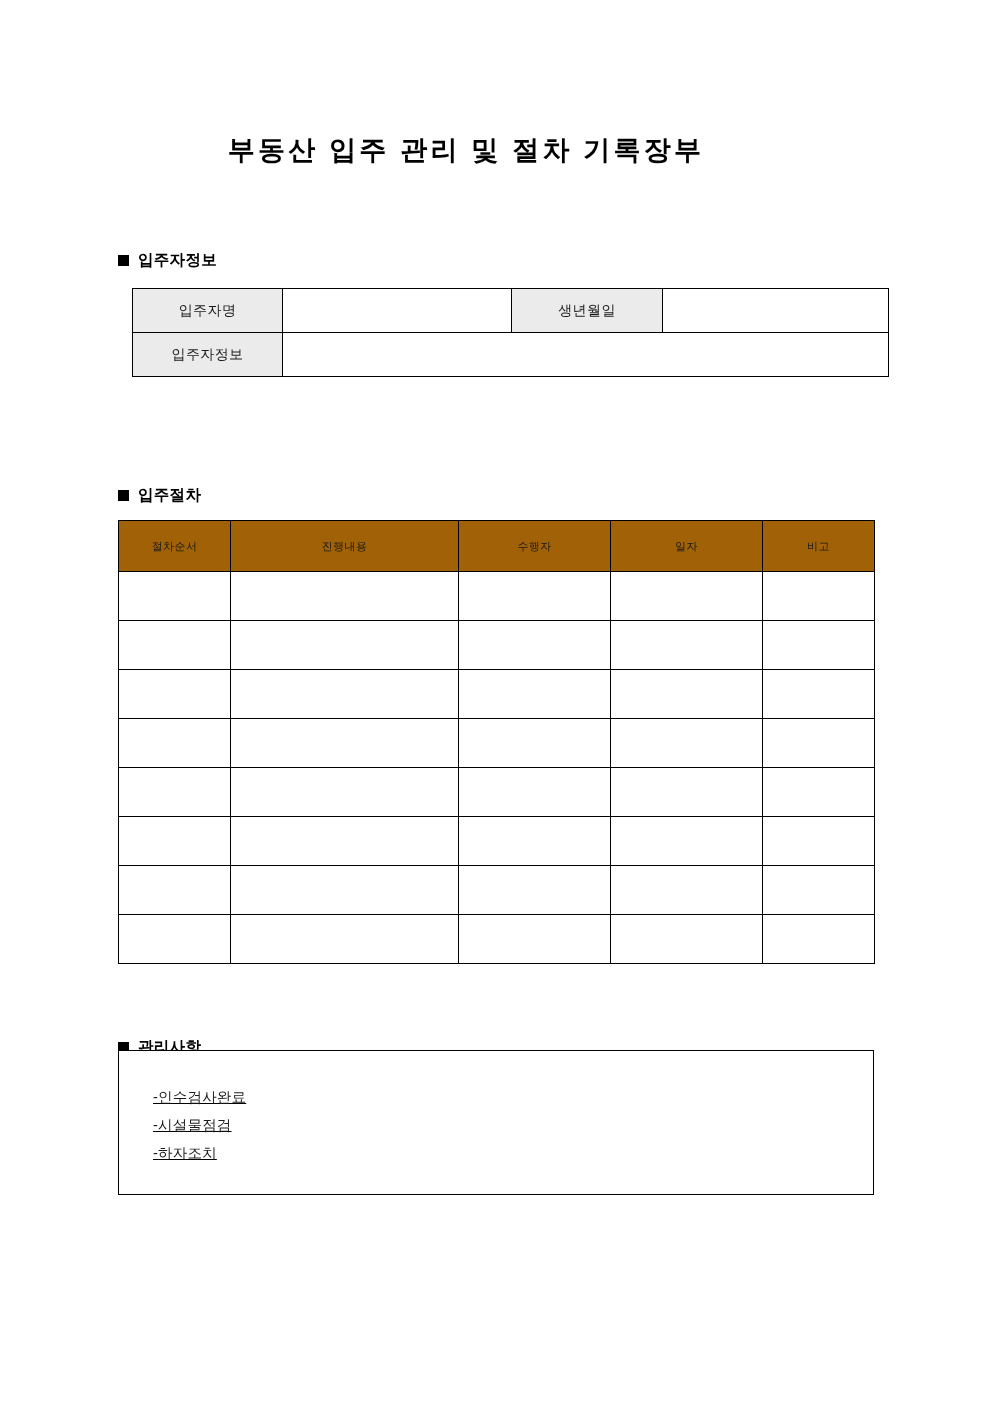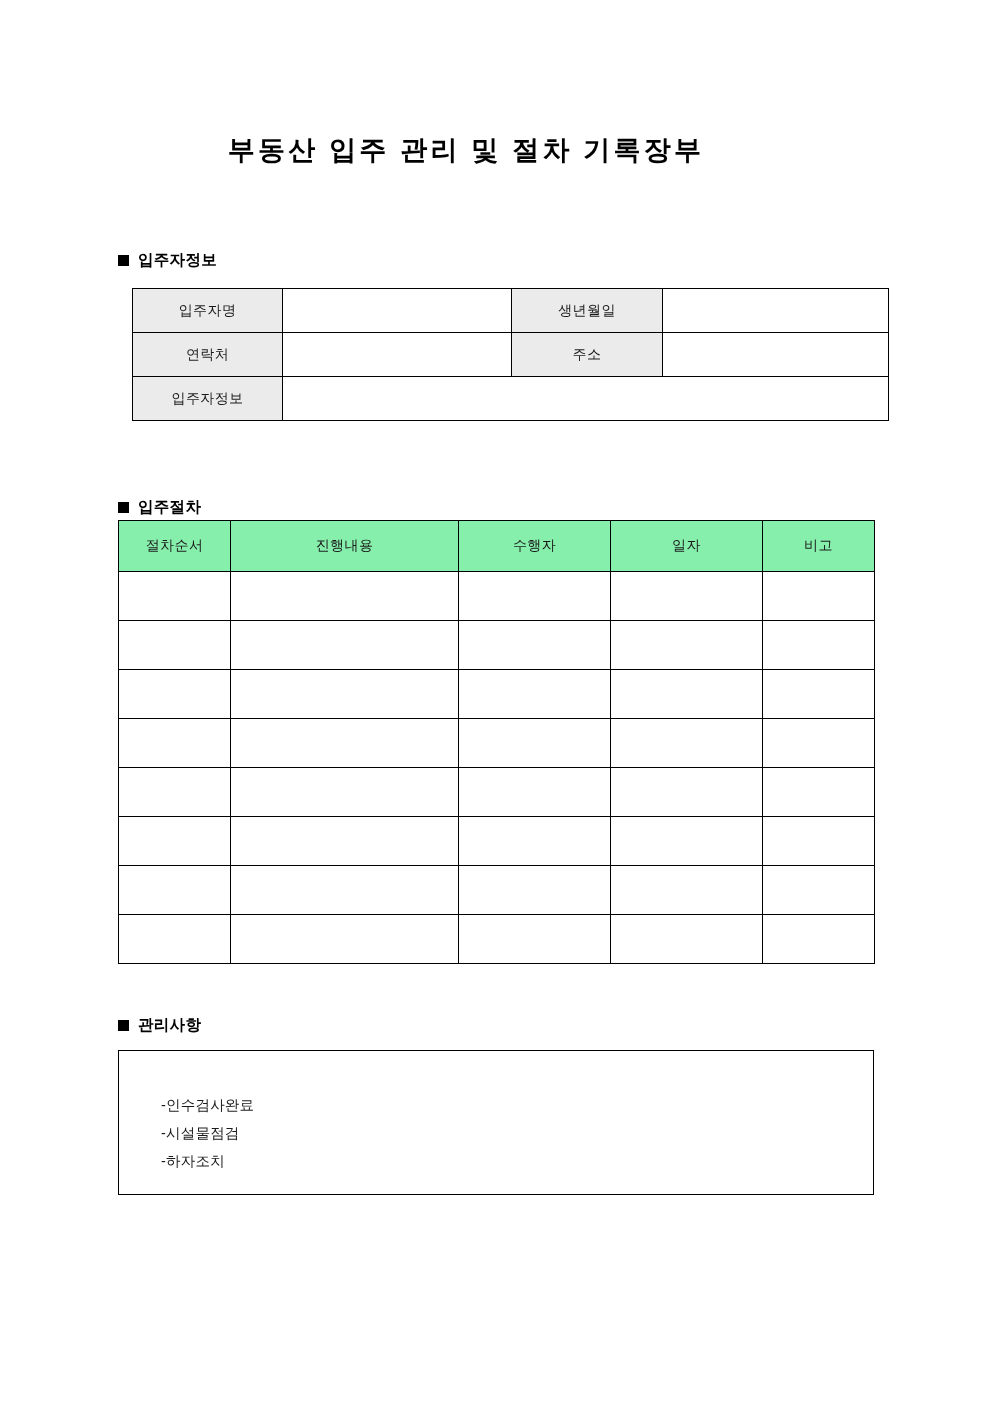--- a/index.html
+++ b/index.html
@@ -53,22 +53,22 @@
     display: inline-block;
     width: 11px;
     height: 11px;
     background: #000000;
     margin-right: 9px;
     vertical-align: 0px;
   }
   .section-head .sec-label { vertical-align: 1px; text-align: center; }
 
   #head-resident { top: 250px; }
-  #head-process  { top: 485px; margin-top: 12px; }
-  #head-manage   { top: 1015px; }
+  #head-process  { top: 485px; }
+  #head-manage   { top: 1037px; }
 
   
   table.grid {
     position: absolute;
     border-collapse: collapse;
     table-layout: fixed;
     background: #ffffff;
   }
   table.grid td, table.grid th {
     border: 1px solid #000000;
@@ -98,45 +98,46 @@
   #table-resident td { height: 43px; }
 
   
   #table-process {
     left: 118px;
     top: 520px;
     width: 756px;
   }
   #table-process th {
     height: 50px;
-    background: #86efac;
+    background: #a16207;
     text-align: center;
     letter-spacing: 0.4px;
-    font-size: 14px;
+    font-size: 11px;
   }
   #table-process td.body-cell {
     height: 48px;
     background: #ffffff;
   }
 
   
   #notes-box {
     position: absolute;
     left: 118px;
     top: 1050px;
     width: 756px;
     height: 145px;
     border: 1px solid #000000;
     background: #ffffff;
     box-sizing: border-box;
   }
   #notes-list {
-    margin: 16px;
+    margin: 8px;
     padding: 24px 0 0 26px;
     list-style: none;
+    text-decoration: underline;
   }
   #notes-list li {
     font-size: 14.5px;
     line-height: 28px;
     color: #1a1a1a;
     letter-spacing: 0.2px;
     white-space: nowrap;
   }
 </style>
 </head>
@@ -158,26 +159,20 @@
       <col style="width:226px">
     </colgroup>
     <tbody>
       <tr>
         <td class="cell-label">입주자명</td>
         <td class="cell-blank"></td>
         <td class="cell-label">생년월일</td>
         <td class="cell-blank"></td>
       </tr>
       <tr>
-        <td class="cell-label">연락처</td>
-        <td class="cell-blank"></td>
-        <td class="cell-label">주소</td>
-        <td class="cell-blank"></td>
-      </tr>
-      <tr>
         <td class="cell-label">입주자정보</td>
         <td class="cell-blank" colspan="3"></td>
       </tr>
     </tbody>
   </table>
 
   <div class="section-head" id="head-process">
     <span class="bullet"></span><span class="sec-label">입주절차</span>
   </div>
 

